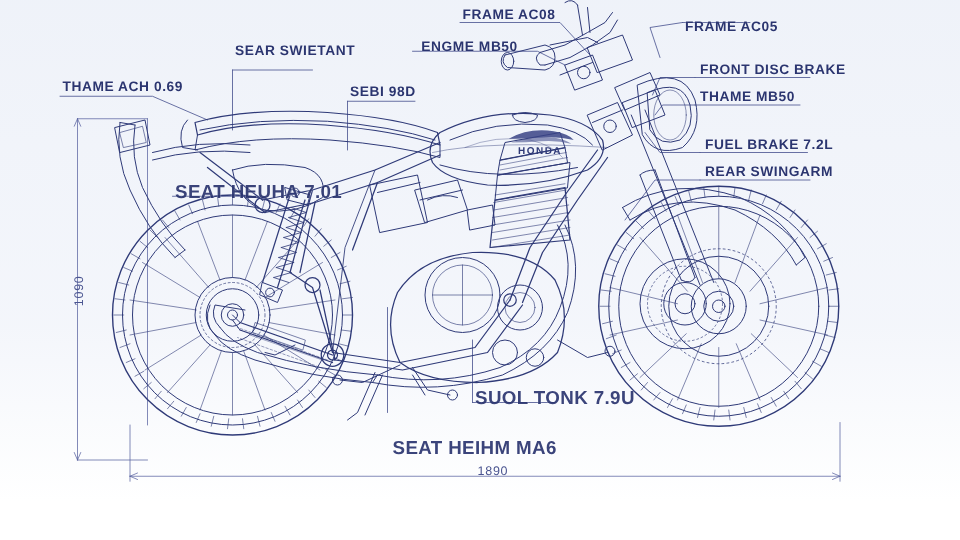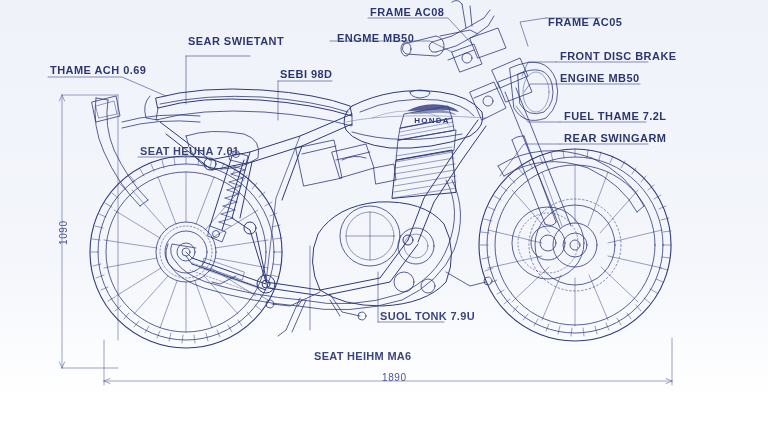--- a/index.html
+++ b/index.html
@@ -34,21 +34,21 @@
     position: absolute;
     font-family: "Liberation Sans", sans-serif;
     font-size: 11px;
     letter-spacing: 0.45px;
     color: #2b3570;
     white-space: nowrap;
     font-weight: 600;
     text-shadow: 0 0 1px rgba(255,255,255,0.85);
   }
   .label.sm {
-    font-size: 11px;
+    font-size: 15px;
     letter-spacing: 0.3px;
     opacity: 0.92;
   }
   .dim-text {
     position: absolute;
     font-family: "Liberation Sans", sans-serif;
     font-size: 10px;
     color: #4a5490;
     letter-spacing: 0.6px;
     white-space: nowrap;
@@ -430,23 +430,23 @@
   <div class="watermark"></div>
 
   <div class="label" style="left:370px; top:6px;">FRAME AC08</div>
 
   <div class="label" style="left:548px; top:6px;margin-top:10px;">FRAME AC05</div>
 
   <div class="label" style="left:337px; top:32px;">ENGME MB50</div>
 
   <div class="label" style="left:560px; top:50px;">FRONT DISC BRAKE</div>
 
-  <div class="label" style="left:560px; top:72px;">ENGINE MB50</div>
-
-  <div class="label" style="left:564px; top:110px;">FUEL THAME 7.2L</div>
+  <div class="label" style="left:560px; top:72px;">THAME MB50</div>
+
+  <div class="label" style="left:564px; top:110px;">FUEL BRAKE 7.2L</div>
 
   <div class="label" style="left:564px; top:132px;">REAR SWINGARM</div>
 
   <div class="label" style="left:188px; top:35px;text-align:center;">SEAR SWIETANT</div>
 
   <div class="label" style="left:280px; top:68px;">SEBI  98D</div>
 
   <div class="label" style="left:50px; top:64px;">THAME ACH 0.69</div>
 
   <div class="label sm" style="left:140px; top:145px;">SEAT HEUHA 7.01</div>

